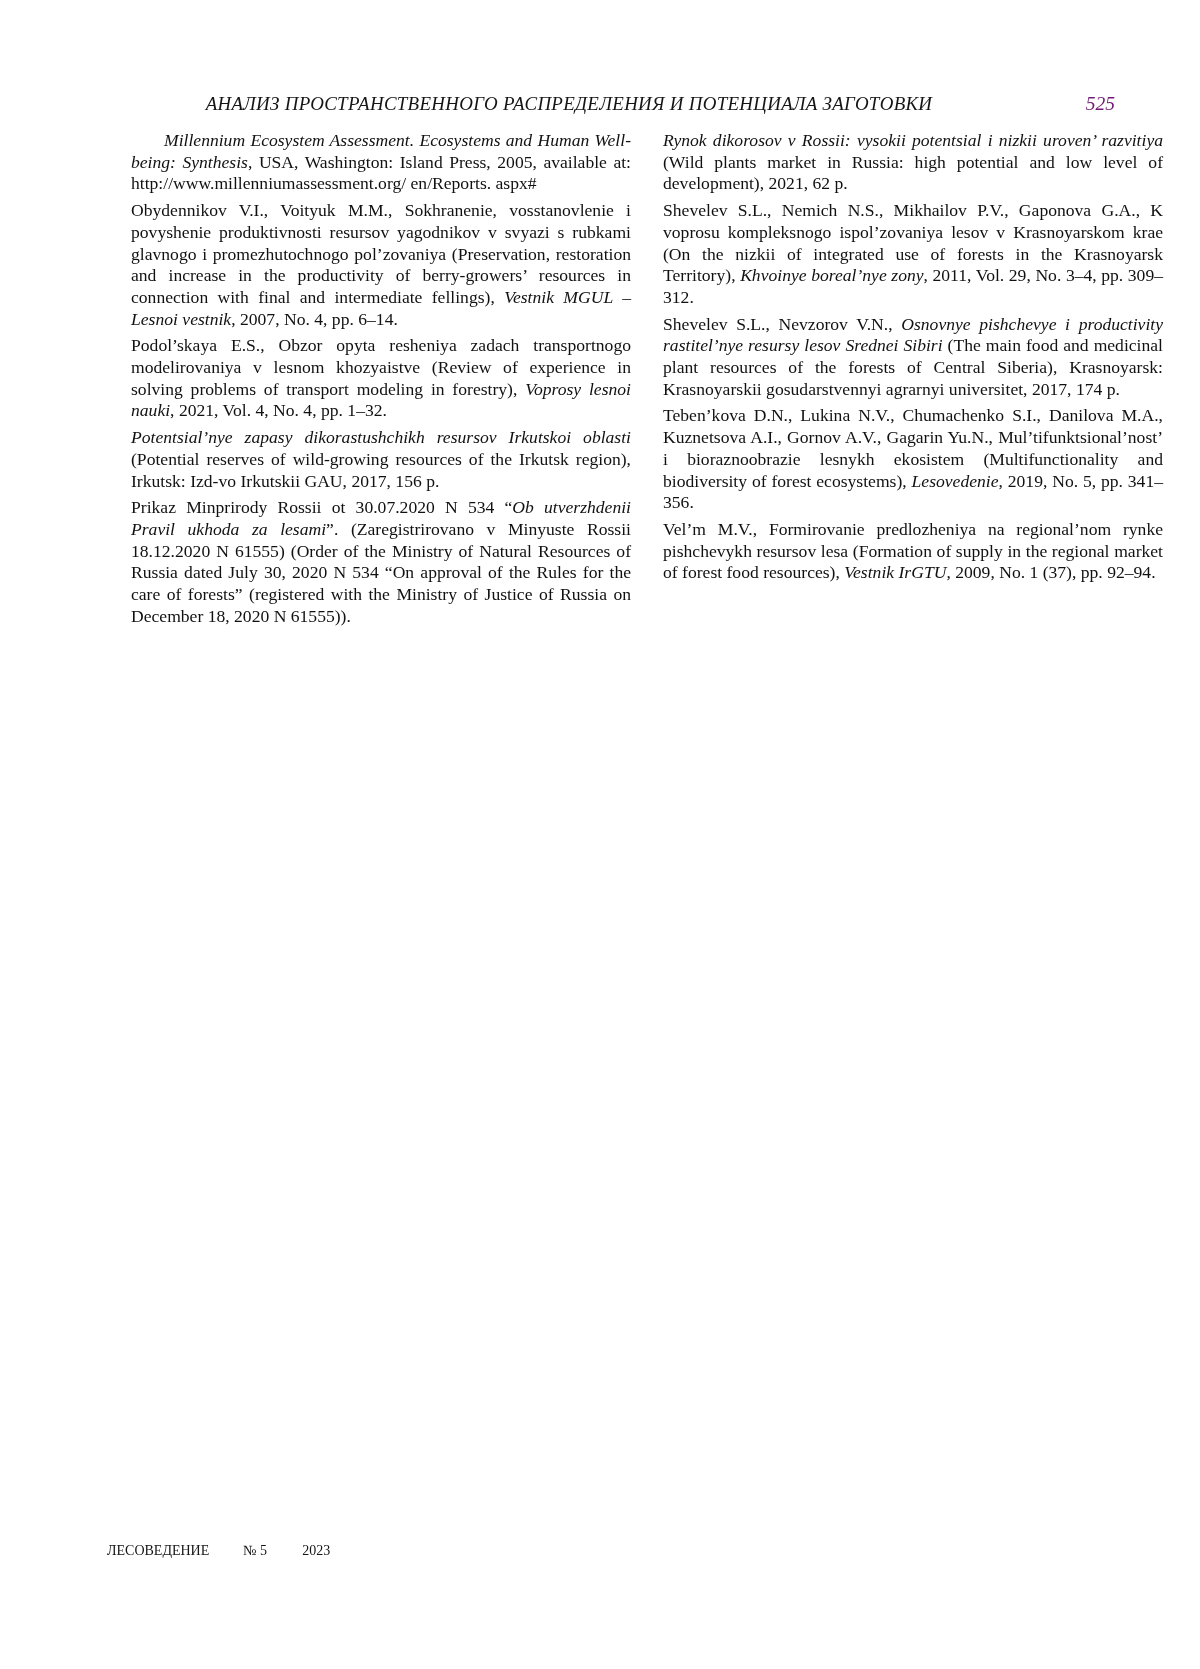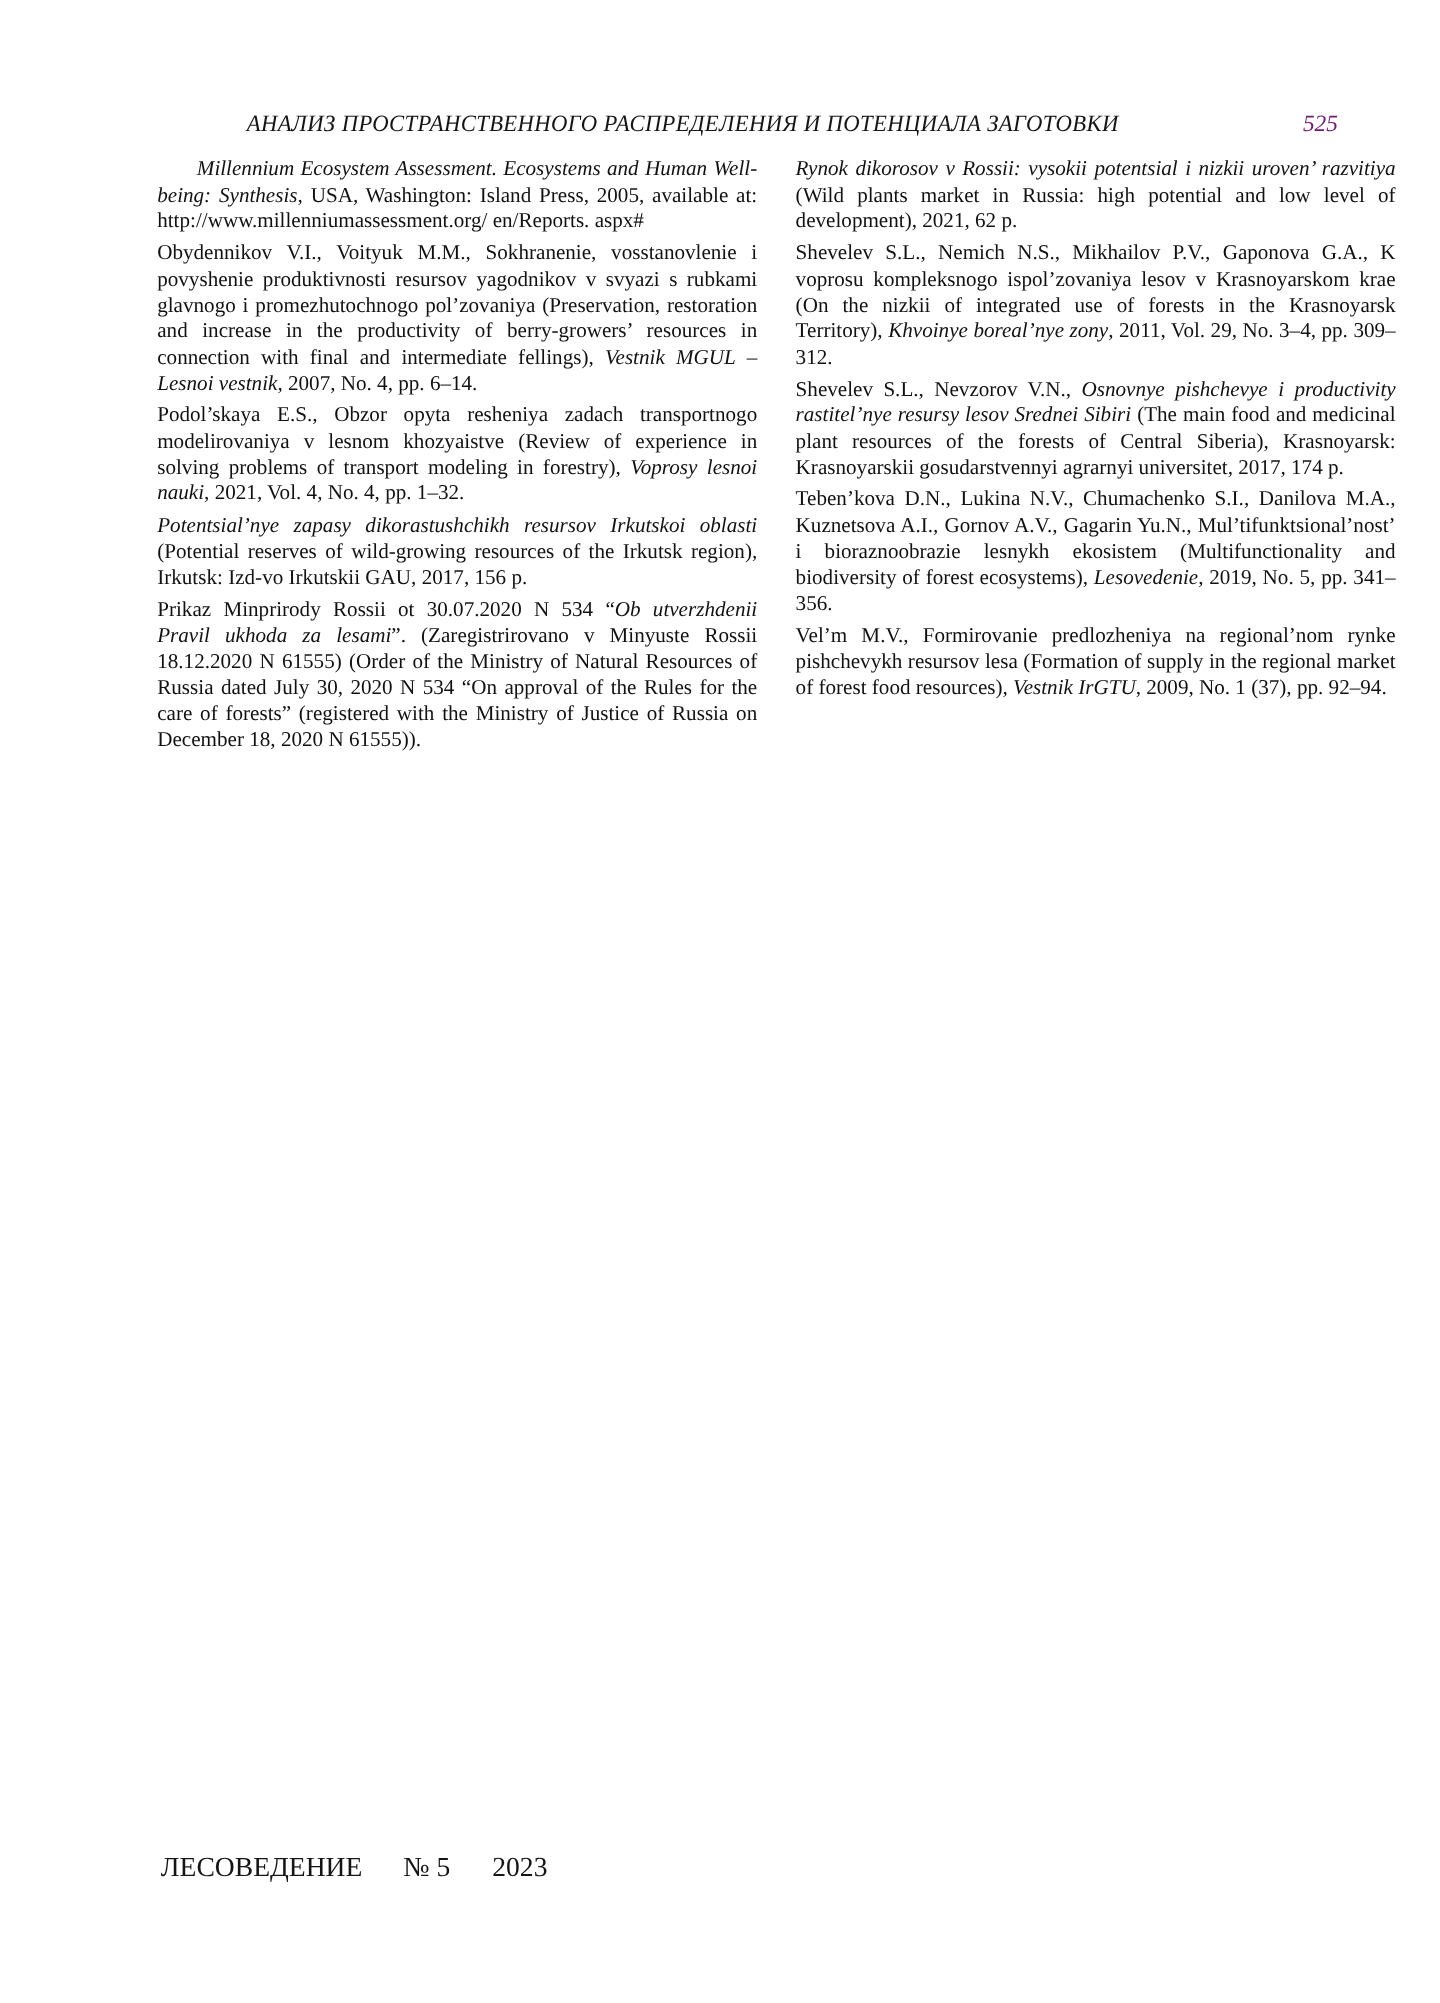--- a/index.html
+++ b/index.html
@@ -68,22 +68,22 @@
   .ref.indent {
     text-indent: 33px;
   }
   .ref i {
     font-style: italic;
   }
   
   .journal-footer {
     position: absolute;
     top: 1543px;
-    left: 134px;
-    font-size: 23px;
+    left: 107px;
+    font-size: 14px;
     color: #151515;
     white-space: nowrap;
   }
   .journal-footer .fj { margin-right: 34px; }
   .journal-footer .fi { margin-right: 35px; }
 </style>
 </head>
 <body>
 
 <div class="page">

